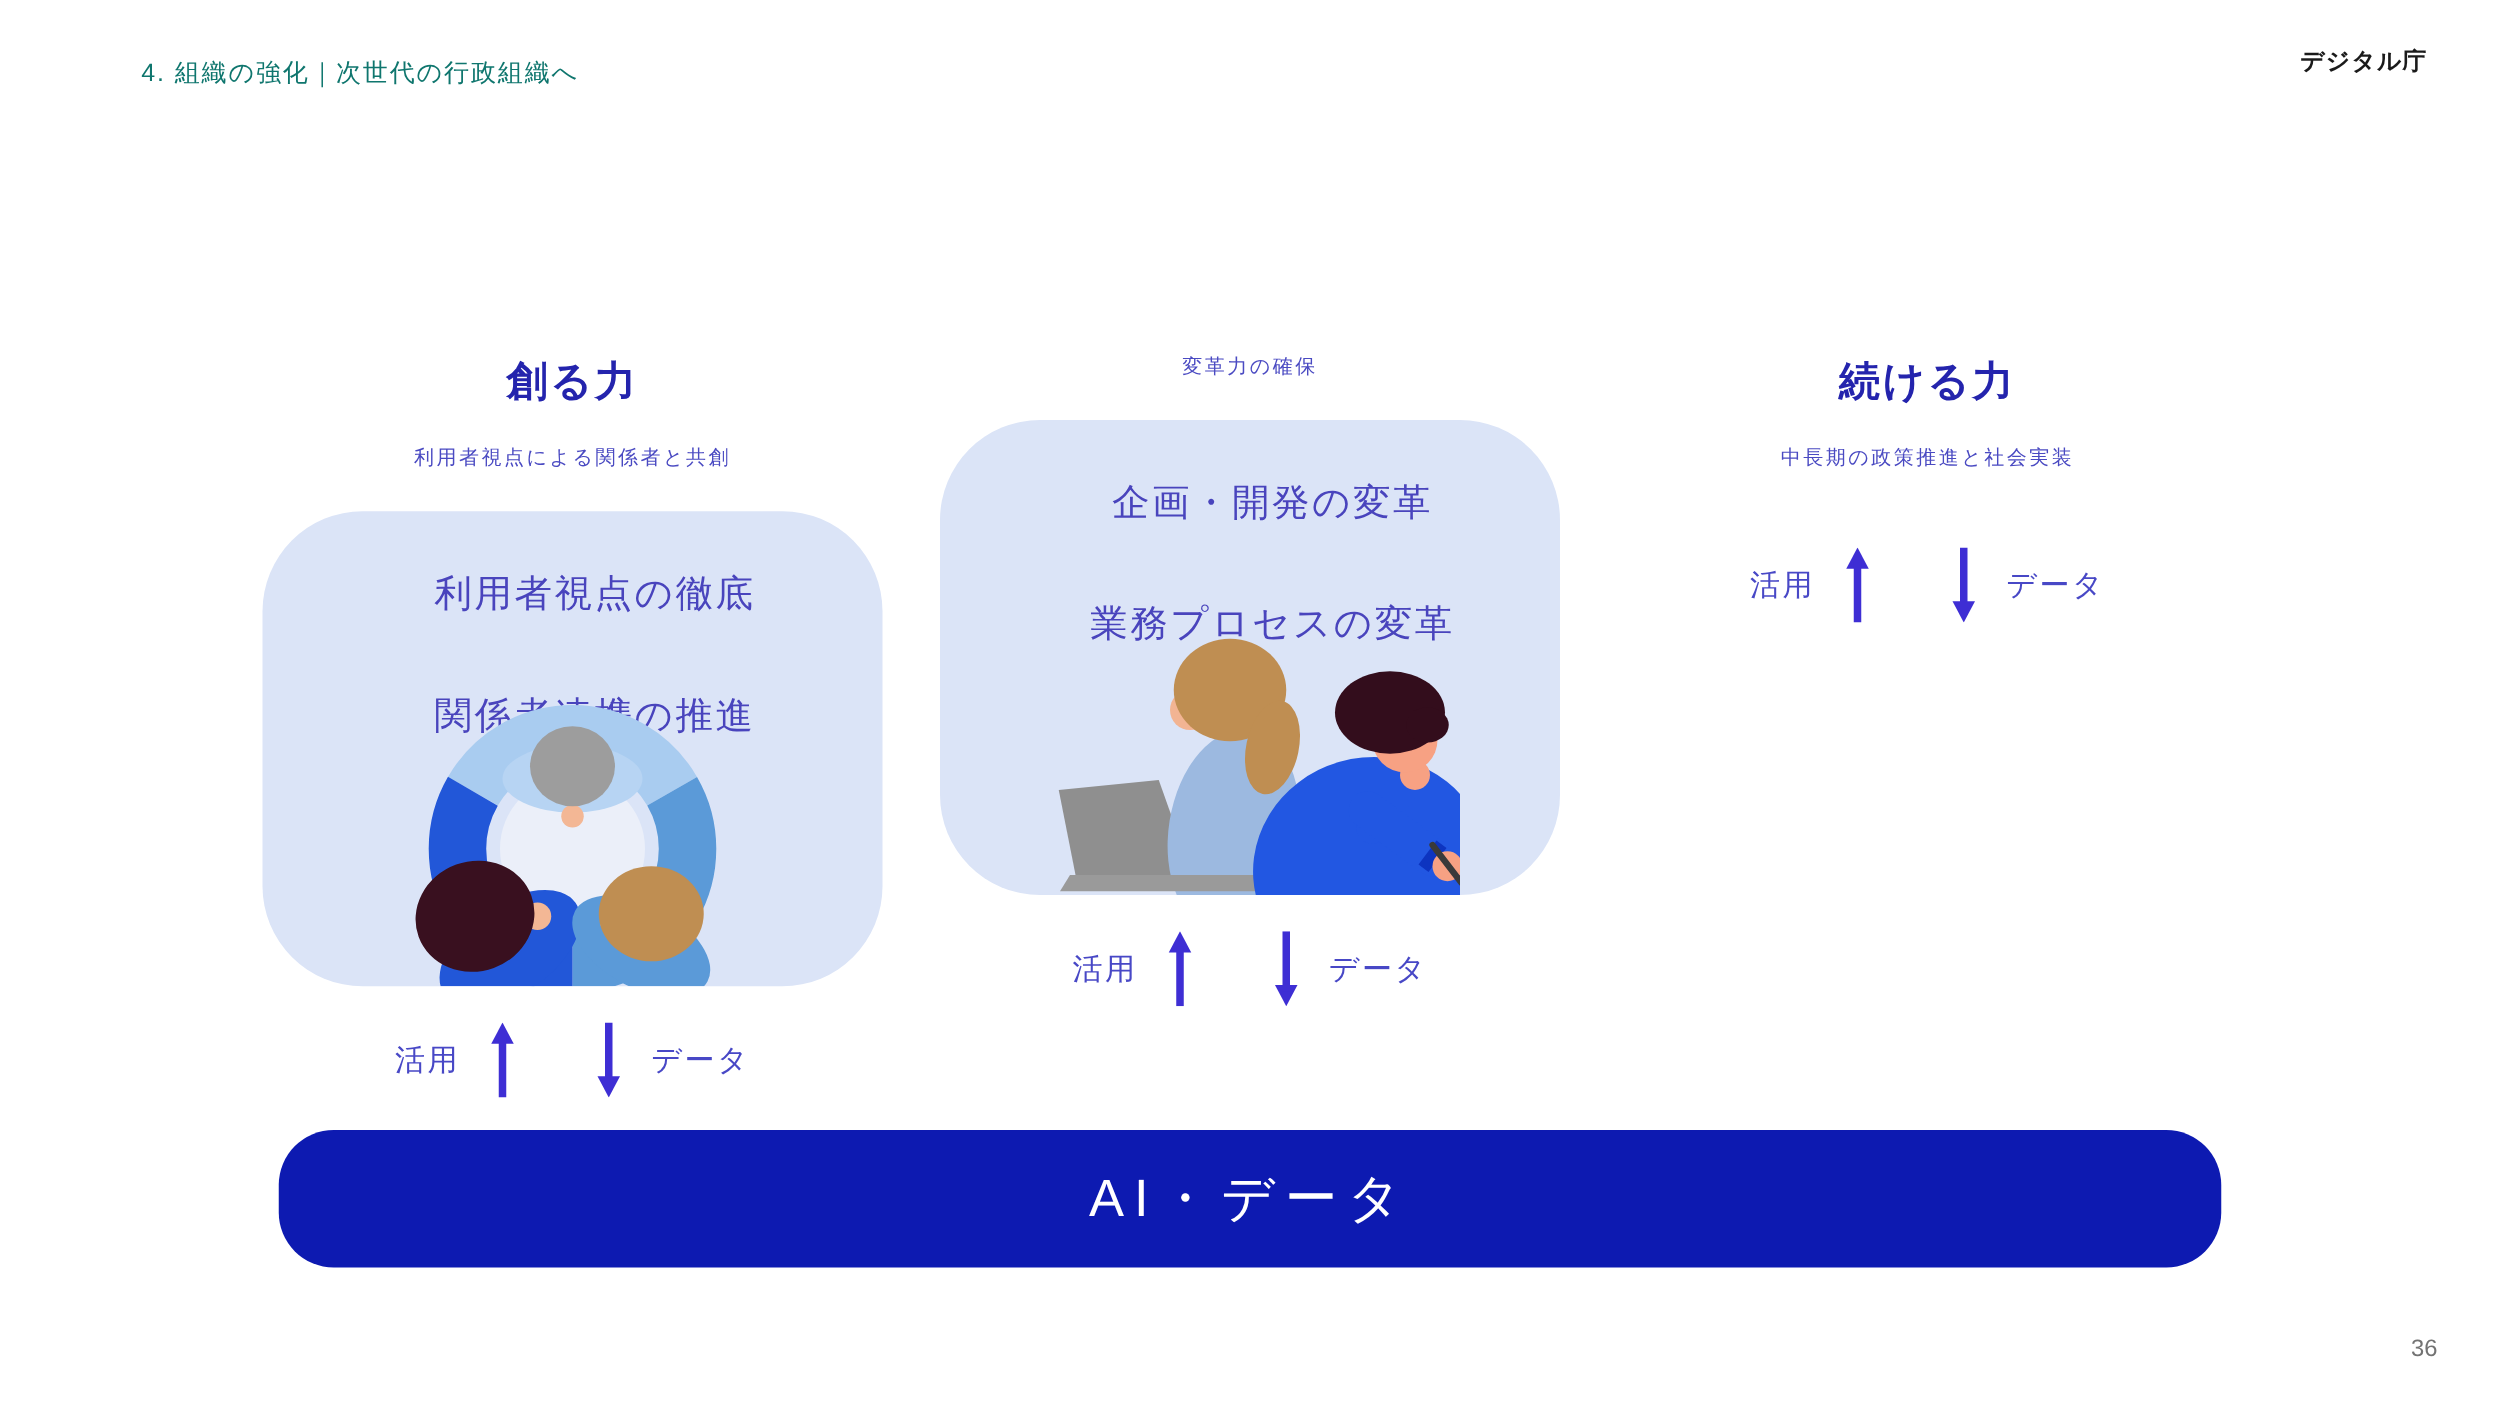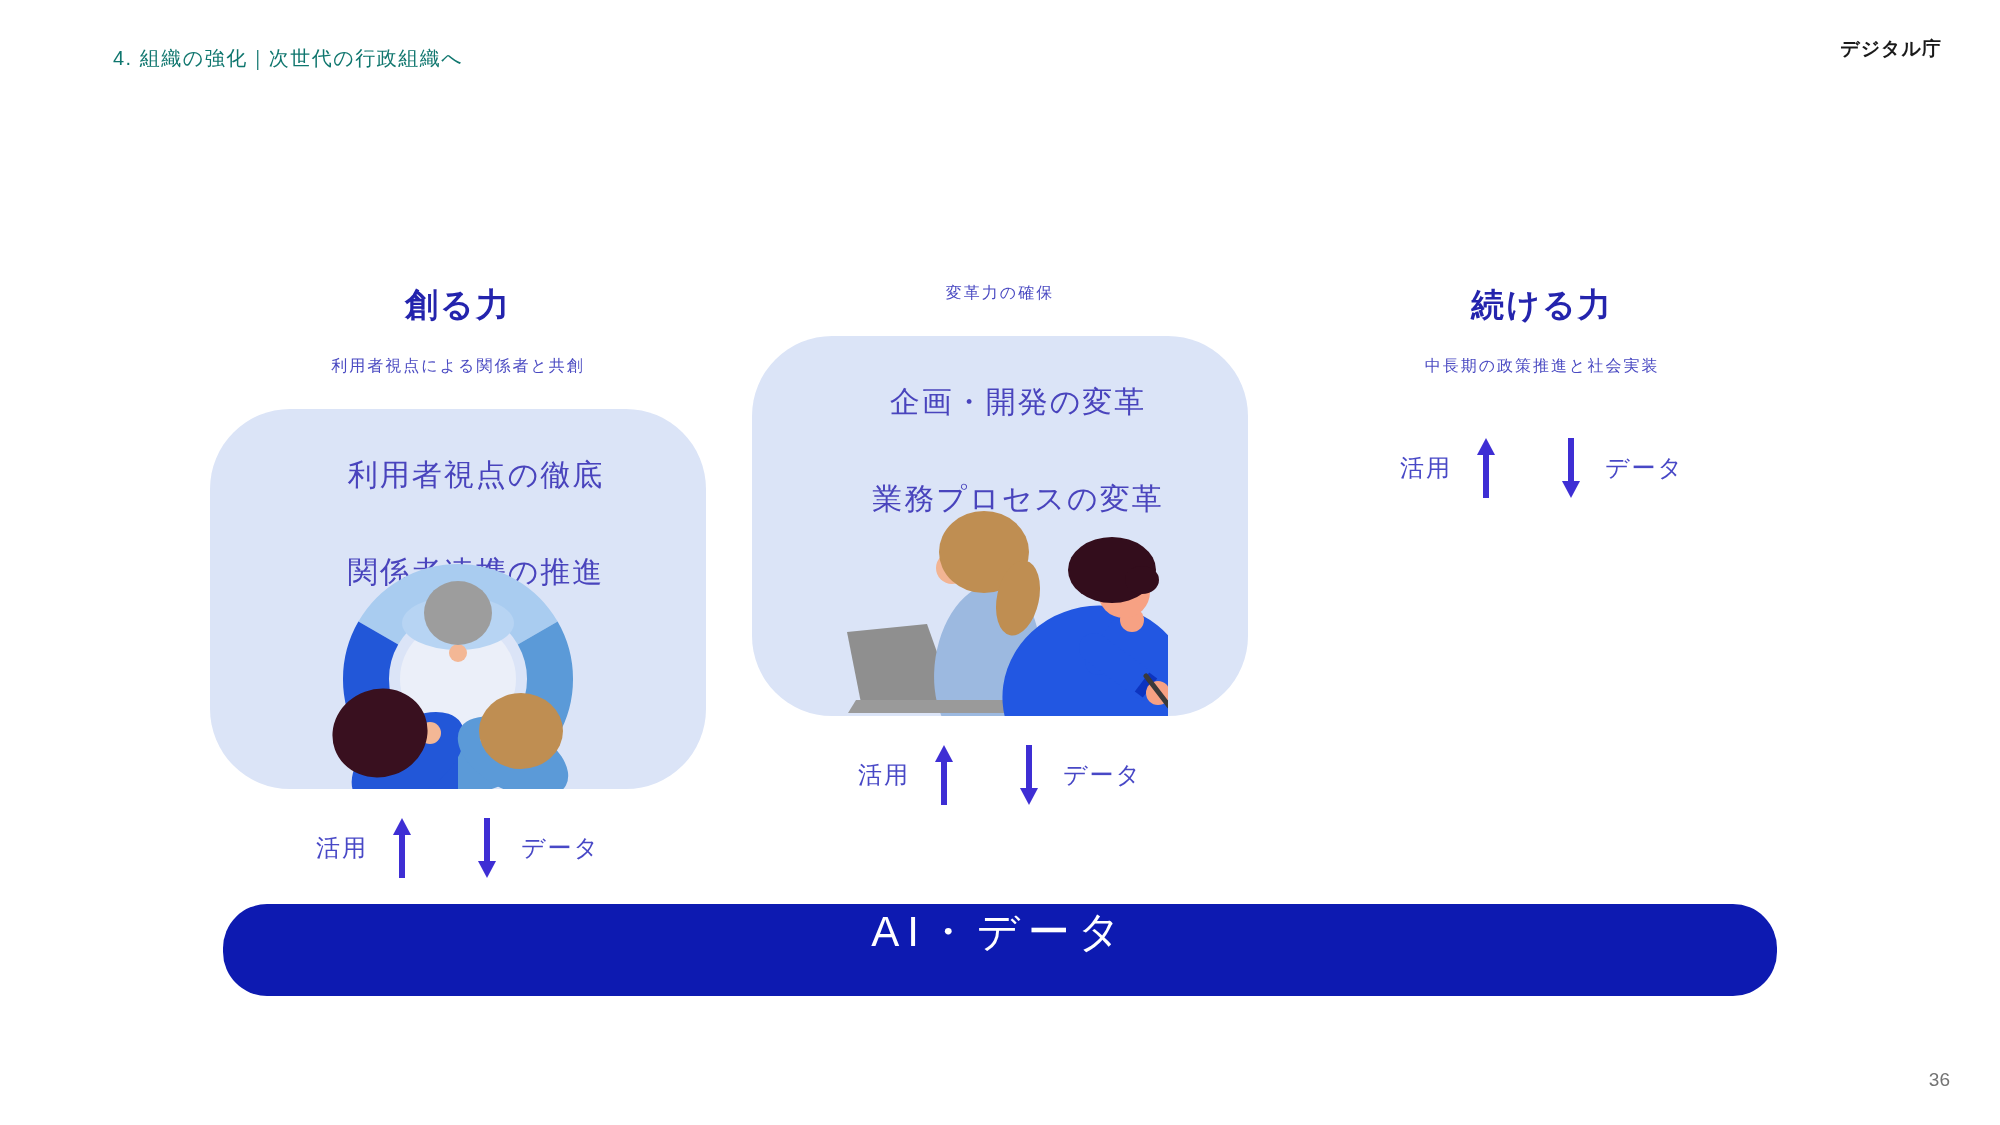--- a/index.html
+++ b/index.html
@@ -44,23 +44,23 @@
   .card-line.second{margin-top:56px;}
   .illus{position:absolute;bottom:0;left:50%;transform:translateX(-50%);}
   .flow-row{
     margin-top:28px;display:flex;align-items:center;gap:23px;height:62px;justify-content:center;
   }
   .flow-label{font-size:24px;color:#4848c6;letter-spacing:2px;}
   .arrow-svg{display:block;}
   .arrow-down{margin-left:40px;}
   .arrow-shape{fill:#3e2ed4;}
   .bottom-bar{
-    position:absolute;left:223px;right:223px;top:904px;height:92px;
+    position:absolute;left:223px;right:223px;top:904px;height:110px;
     background:#0d1ab1;border-radius:44px;
-    display:flex;justify-content:center;
+    display:flex;align-items:center;justify-content:center;
   }
   .bottom-bar-label{
     color:#ffffff;font-size:42px;font-weight:300;letter-spacing:8px;
   }
   .page-number{
     position:absolute;right:50px;bottom:34px;font-size:19px;color:#737373;
   }
 </style>
 </head>
 <body>

